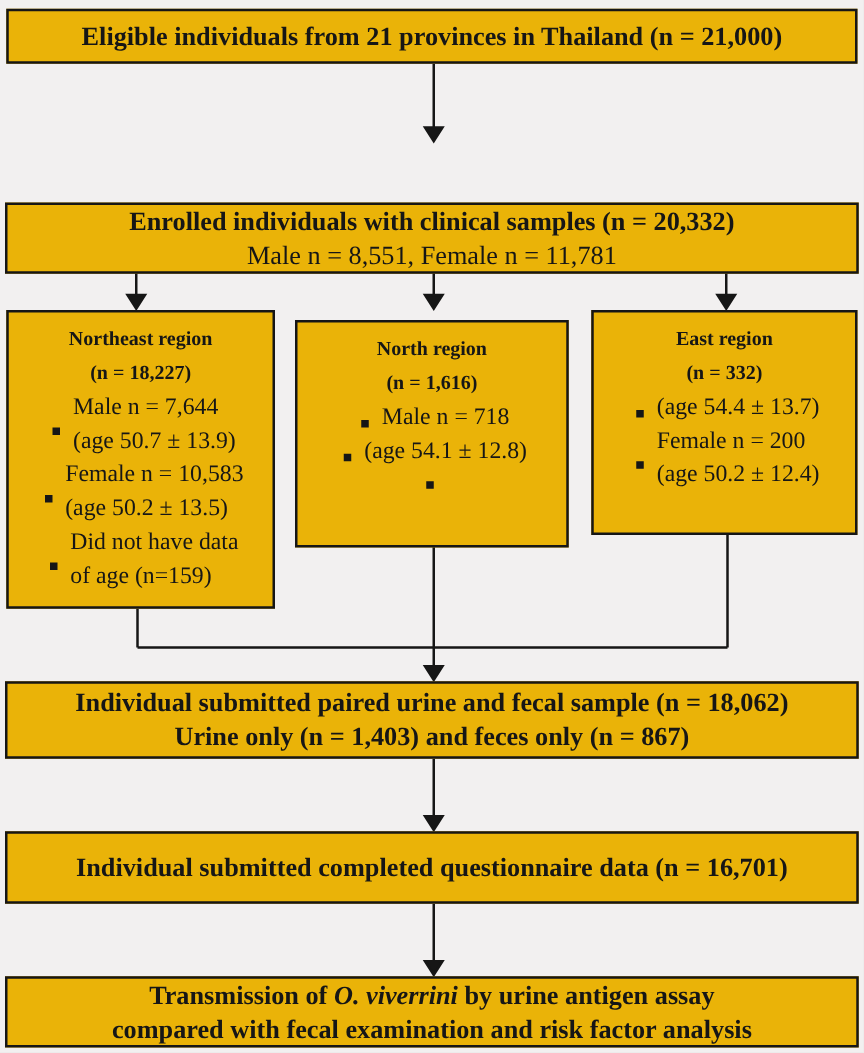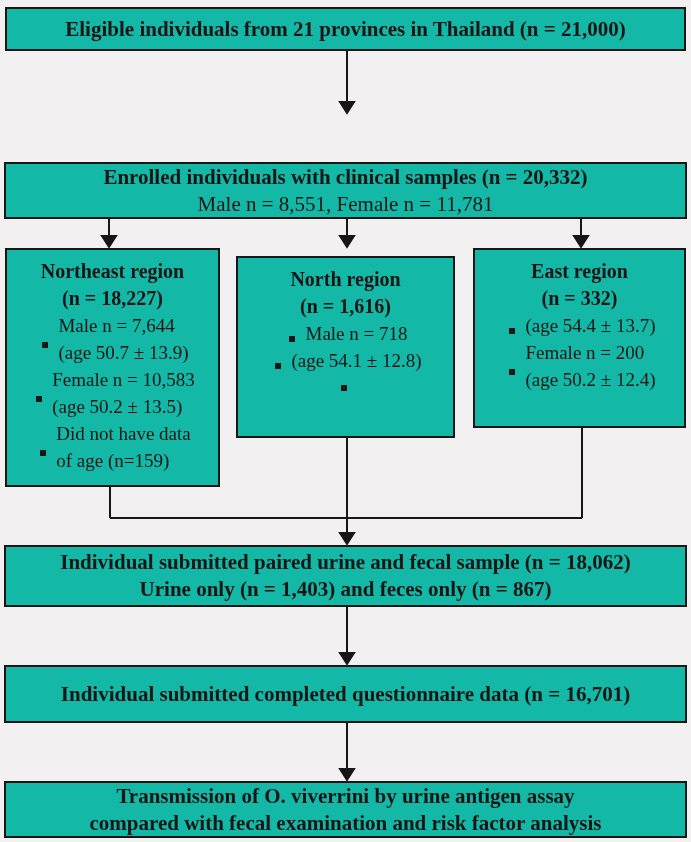--- a/index.html
+++ b/index.html
@@ -7,21 +7,21 @@
     position:relative;
     width:691px;height:842px;
     background:#f2f0f0;
     font-family:"Liberation Serif","DejaVu Serif",serif;
     color:#161616;
     overflow:hidden;
   }
   .connectors{position:absolute;left:0;top:0;width:691px;height:842px;z-index:1;}
   .fbox{
     position:absolute;
-    background:#14b8a6;
+    background:#eab308;
     border:2px solid #161616;
     box-sizing:border-box;
     z-index:2;
     display:flex;
     flex-direction:column;
     justify-content:center;
     align-items:center;
     text-align:center;
   }
   .fbox .b{font-weight:bold;}
@@ -32,31 +32,31 @@
     justify-content:flex-start;
     padding:8px 6px 4px 6px;
     text-align:left;
     font-size:19px;
     line-height:27px;
   }
   .region .rtitle{
     width:100%;
     text-align:center;
     font-weight:bold;
-    font-size:20px;
+    font-size:16px;
   }
   .bullet-item{display:flex;flex-direction:row;align-items:center;}
   .bullet{
     flex:0 0 auto;
     width:6px;height:6px;
     background:#161616;
     margin:11px 10px 0 6px;
   }
   .item-lines{flex:1 1 auto;}
-  .it{margin-top:24px;}
+  .it{font-style:italic;margin-top:24px;}
 </style>
 </head>
 <body>
 
 <div class="canvas">
 
   <svg class="connectors" width="691" height="842" viewBox="0 0 691 842" stroke="#161616" stroke-width="2" fill="#161616">
 
     <line x1="347" y1="51" x2="347" y2="103"></line>
     <polygon points="340,102 354,102 347,113"></polygon>

